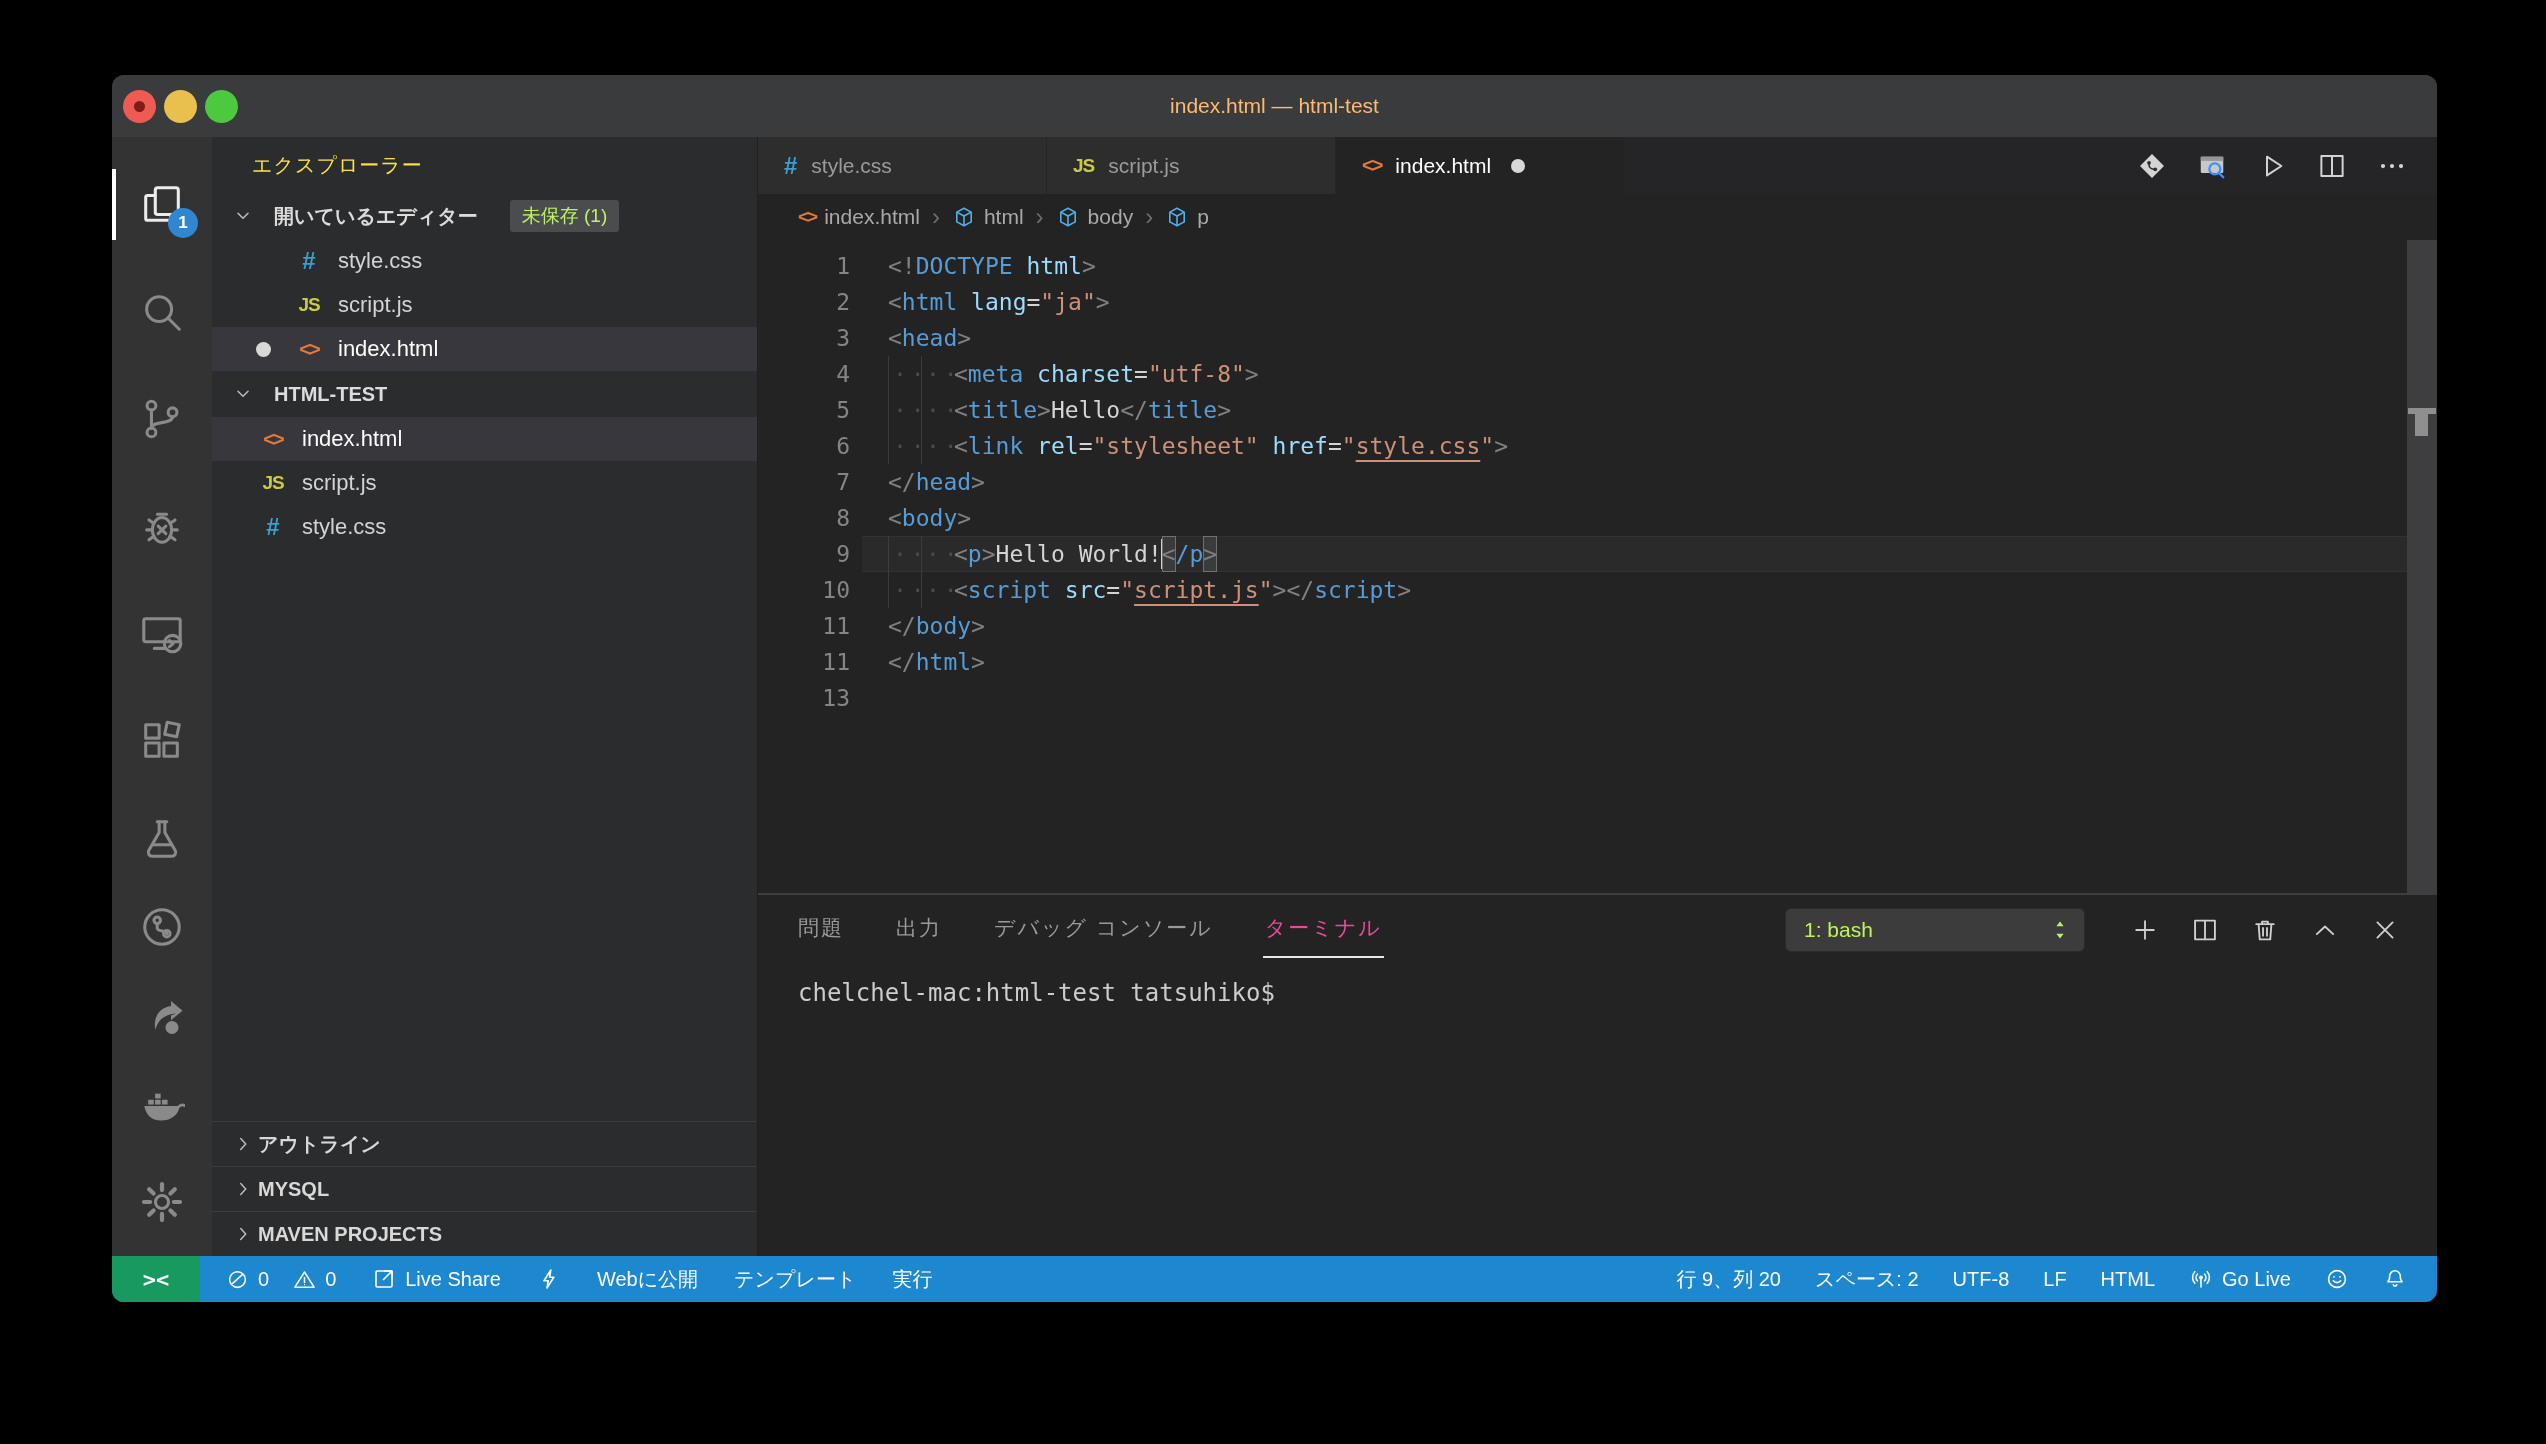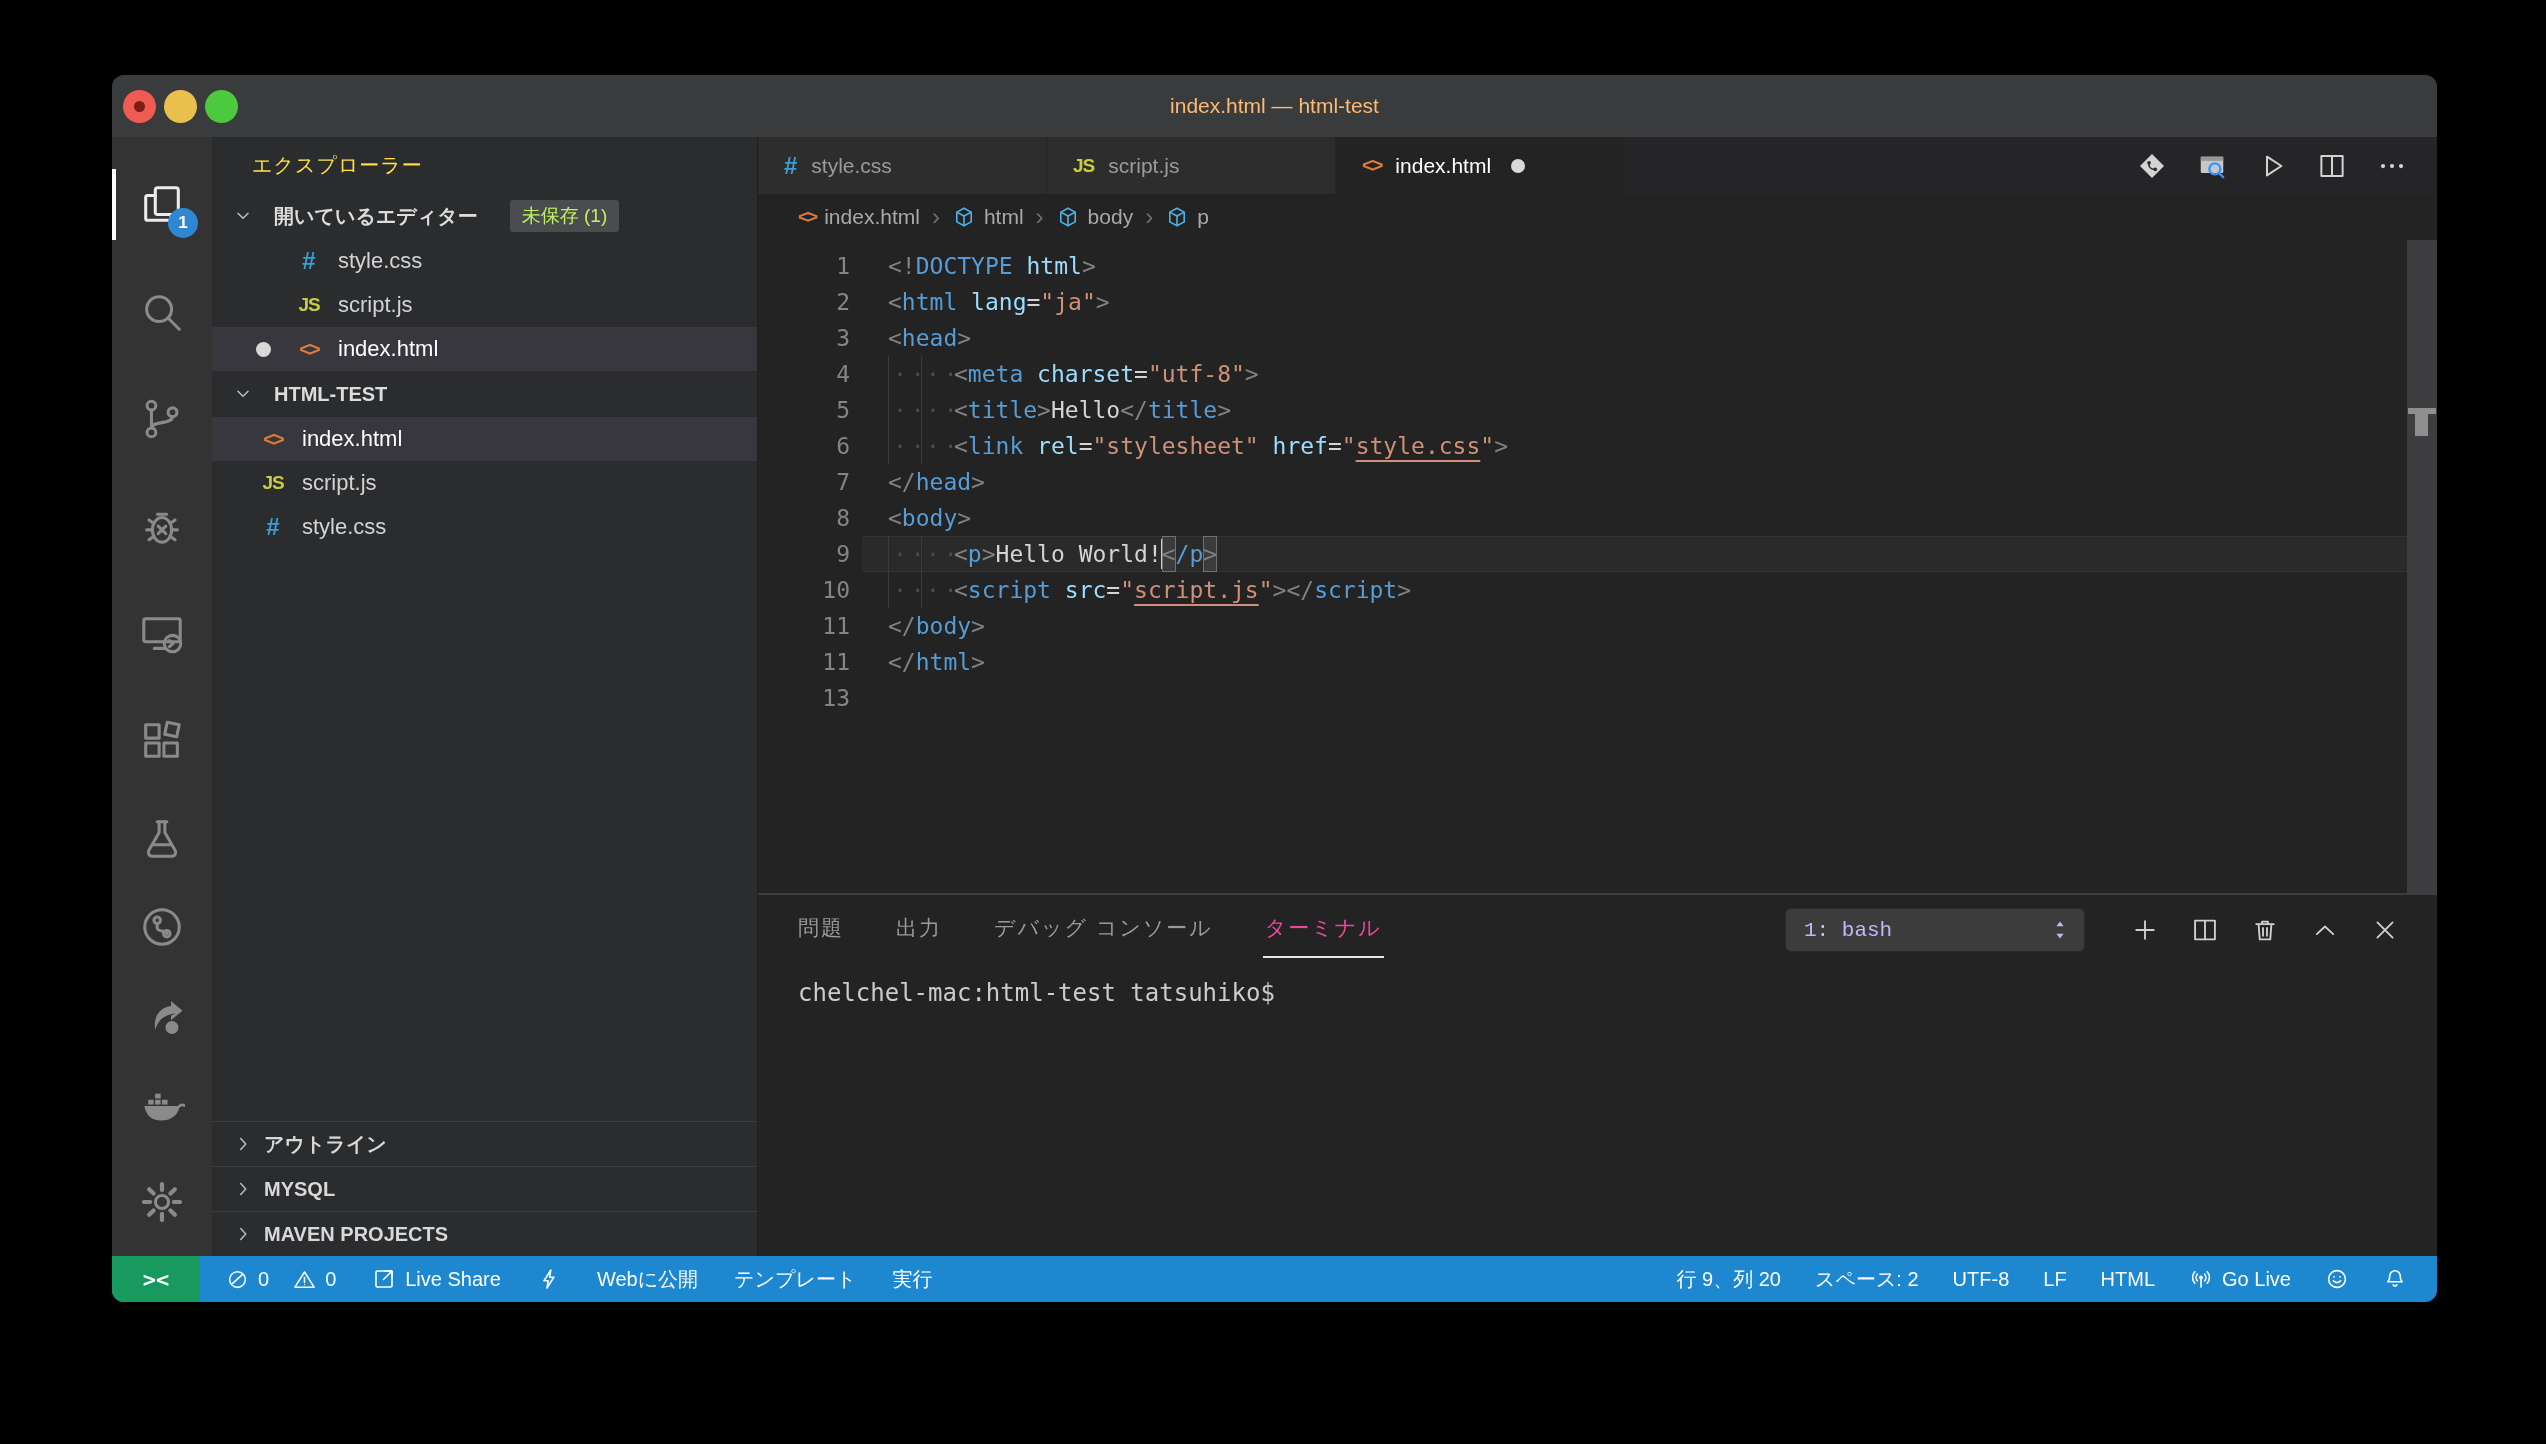--- a/index.html
+++ b/index.html
@@ -44,21 +44,21 @@
   .row .ficon{width:34px;text-align:center;margin-right:12px;flex:0 0 34px;}
   .row.oe{padding-left:44px;}
   .row.tree{padding-left:44px;}
   .mod-slot{width:36px;flex:0 0 36px;display:flex;align-items:center;}
   .mod-dot{width:15px;height:15px;border-radius:50%;background:#d8d8d8;}
   .ficon{font-weight:bold;font-family:"Liberation Sans",sans-serif;}
   .fi-css{color:#3b9fd1;font-size:24px;}
   .fi-js{color:#cbcb41;font-size:19px;letter-spacing:-1px;}
   .fi-html{color:#e07b39;font-size:20px;letter-spacing:-2px;}
   .sidebar-bottom{margin-top:auto;}
-  .bsec{height:44px;display:flex;align-items:center;padding-left:20px;gap:10px;font-weight:bold;font-size:20px;color:#d8d8d8;
+  .bsec{height:44px;display:flex;align-items:center;padding-left:20px;gap:4px;font-weight:bold;font-size:20px;color:#d8d8d8;
     border-top:1px solid rgba(255,255,255,.08);cursor:pointer;}
   .bsec .icn{color:#bdbdbd;}
   
   .editor-col{flex:1;display:flex;flex-direction:column;background:#232324;min-width:0;border-left:1px solid #1f1f1f;}
   .tabbar{flex:0 0 57px;background:#252527;display:flex;align-items:stretch;}
   .tab{min-width:236px;display:flex;align-items:center;padding:0 26px;gap:14px;font-size:21px;color:#9b9b9b;
     background:#2d2d2e;border-right:1px solid #252527;cursor:pointer;}
   .tab.active{background:#232324;color:#fff;}
   .tab-dot{width:14px;height:14px;border-radius:50%;background:#d8d8d8;margin-left:6px;}
   .editor-actions{margin-left:auto;display:flex;align-items:center;gap:30px;padding:0 30px;color:#d2d2d2;}
@@ -91,22 +91,22 @@
   .sb-marker::after{content:"";position:absolute;left:7px;top:6px;width:13px;height:22px;background:#8f8f8f;}
   
   .panel{flex:0 0 361px;border-top:2px solid #3e3e40;display:flex;flex-direction:column;background:#232324;}
   .panel-header{flex:0 0 70px;display:flex;align-items:center;padding-left:40px;}
   .panel-tabs{display:flex;gap:52px;font-size:21px;color:#9a9a9a;letter-spacing:2px;}
   .panel-tab{position:relative;cursor:pointer;padding-bottom:4px;}
   .panel-tab.active{color:#ec4899;}
   .panel-tab.active::after{content:"";position:absolute;left:-2px;right:-2px;bottom:-12px;height:2px;background:#e8e8e8;}
   .panel-actions{margin-left:auto;display:flex;align-items:center;gap:32px;padding-right:38px;color:#cfcfcf;}
   .panel-actions .icn{cursor:pointer;display:flex;}
-  .shell-select{width:268px;height:42px;background:#3c3c3d;border:1px solid #2a2a2b;border-radius:6px;color:#c4b5fd;
-    font-size:21px;display:flex;align-items:center;justify-content:space-between;padding:0 12px 0 18px;cursor:pointer;margin-right:14px;font-family:Liberation Mono, monospace;}
+  .shell-select{width:268px;height:42px;background:#3c3c3d;border:1px solid #2a2a2b;border-radius:6px;color:#bef264;
+    font-size:21px;display:flex;align-items:center;justify-content:space-between;padding:0 12px 0 18px;cursor:pointer;margin-right:14px;}
   .terminal{flex:1;padding:14px 0 0 40px;font-family:"DejaVu Sans Mono","Liberation Mono",monospace;font-size:24px;color:#cccccc;}
   
   .statusbar{flex:0 0 46px;background:#1d87d0;display:flex;align-items:stretch;color:#fff;font-size:20px;}
   .remote{width:88px;background:#17995f;display:flex;align-items:center;justify-content:center;
     font-family:"DejaVu Sans Mono",monospace;font-size:22px;font-weight:bold;cursor:pointer;}
   .sb-left{display:flex;align-items:center;gap:36px;padding-left:26px;}
   .sb-right{margin-left:auto;display:flex;align-items:center;gap:34px;padding-right:30px;}
   .sb-item{display:flex;align-items:center;gap:9px;cursor:pointer;white-space:nowrap;}
   .sb-item .icn{display:flex;}
   .icn{display:inline-flex;align-items:center;justify-content:center;}

